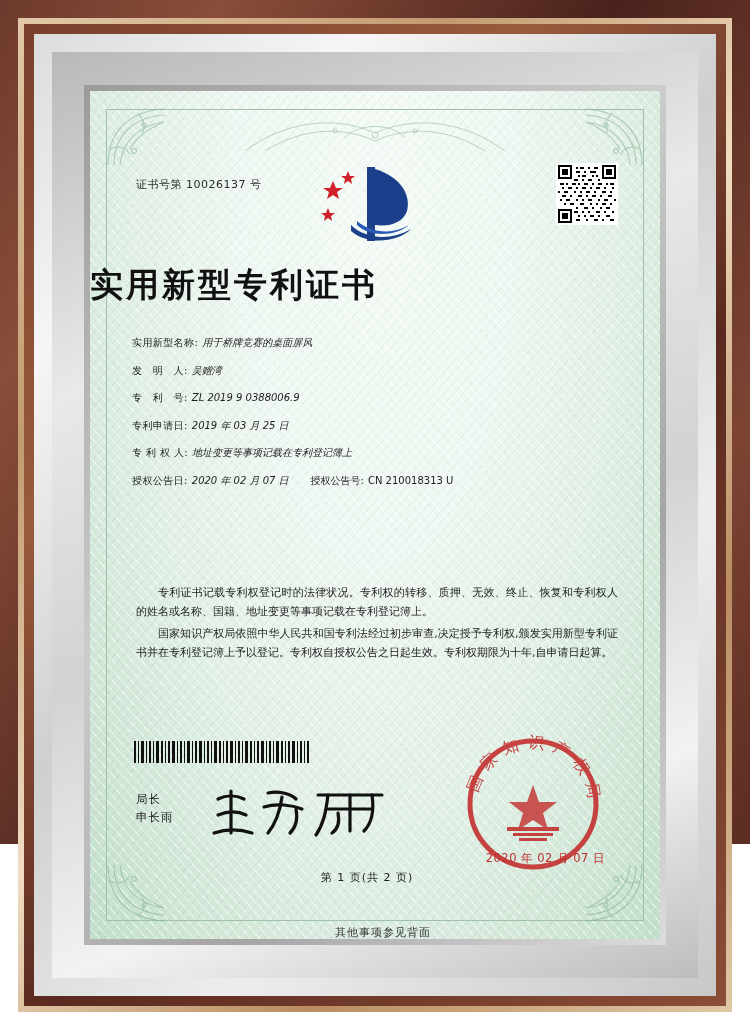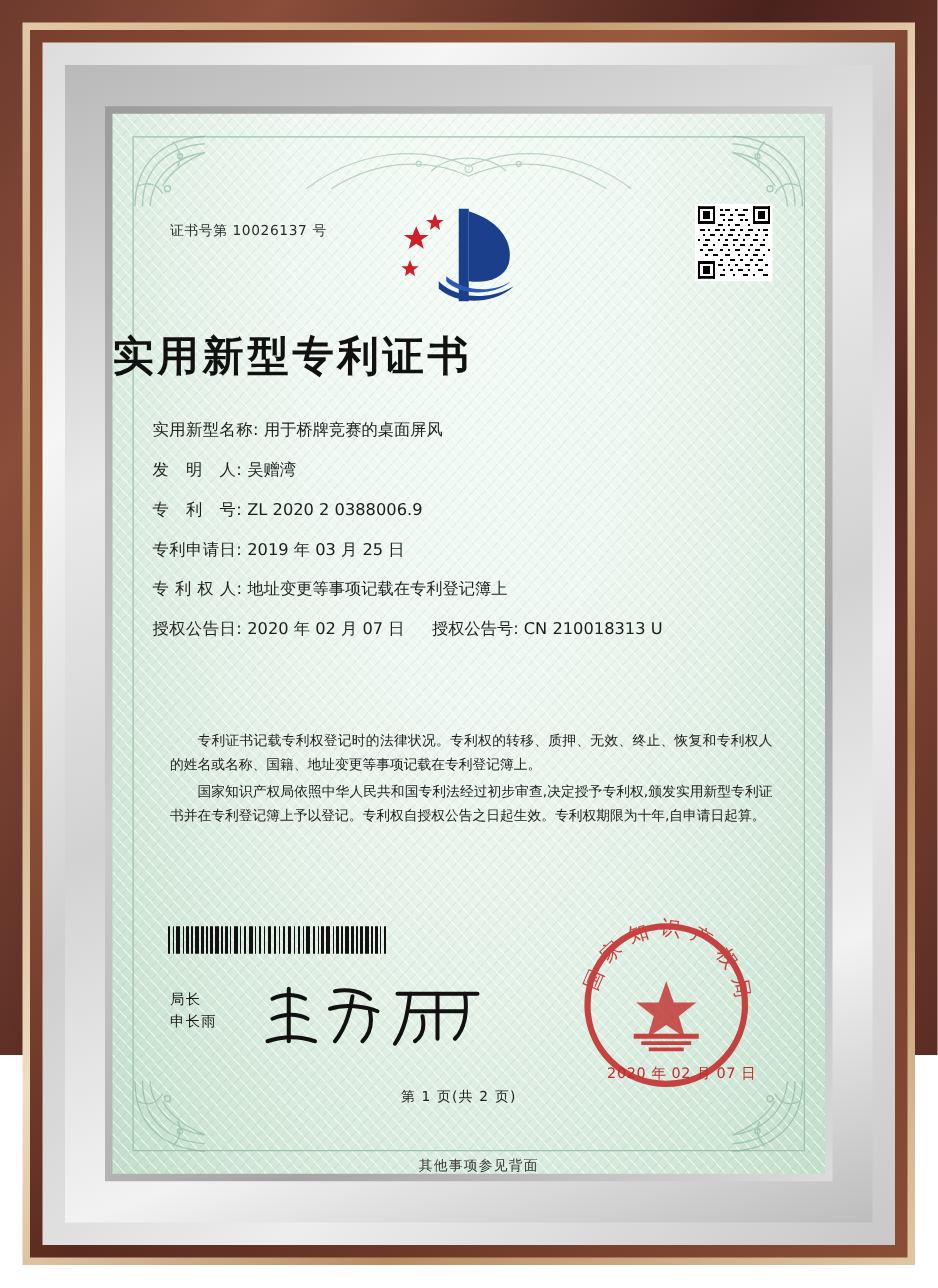--- a/index.html
+++ b/index.html
@@ -143,41 +143,42 @@
     font-family: "DejaVu Sans", "Liberation Sans", sans-serif;
     font-size: 33px;
     font-weight: bold;
     letter-spacing: 3px;
     color: #111111;
   }
 
   
   .fields {
     position: absolute;
-    left: 32px;
+    left: 42px;
     top: 245px;
     width: 480px;
-    font-size: 13px;
+    font-size: 10px;
     color: #1d1d1d;
     line-height: 1.45;
   }
   .field-row {
     display: flex;
     align-items: flex-start;
     margin-bottom: 13px;
   }
   .field-label {
     flex: 0 0 auto;
     white-space: nowrap;
     letter-spacing: 0.4px;
   }
   .field-value {
     flex: 1 1 auto;
     padding-left: 4px;
     word-break: break-all;
+    font-style: italic;
   }
   .field-row.two-col .field-value { flex: 0 0 auto; padding-right: 22px; }
   .field-row.two-col .field-label2 { flex: 0 0 auto; white-space: nowrap; }
   .field-row.two-col .field-value2 { flex: 1 1 auto; padding-left: 4px; }
 
   
   .paras {
     position: absolute;
     left: 46px;
     top: 492px;
@@ -453,21 +454,21 @@
       <div class="field-row">
         <span class="field-label">实用新型名称:</span>
         <span class="field-value">用于桥牌竞赛的桌面屏风</span>
       </div>
       <div class="field-row">
         <span class="field-label">发　明　人:</span>
         <span class="field-value">吴赠湾</span>
       </div>
       <div class="field-row">
         <span class="field-label">专　利　号:</span>
-        <span class="field-value">ZL 2020 2 0388006.9</span>
+        <span class="field-value">ZL 2019 9 0388006.9</span>
       </div>
       <div class="field-row">
         <span class="field-label">专利申请日:</span>
         <span class="field-value">2019 年 03 月 25 日</span>
       </div>
       <div class="field-row">
         <span class="field-label">专 利 权 人:</span>
         <span class="field-value">地址变更等事项记载在专利登记簿上</span>
       </div>
       <div class="field-row two-col">

